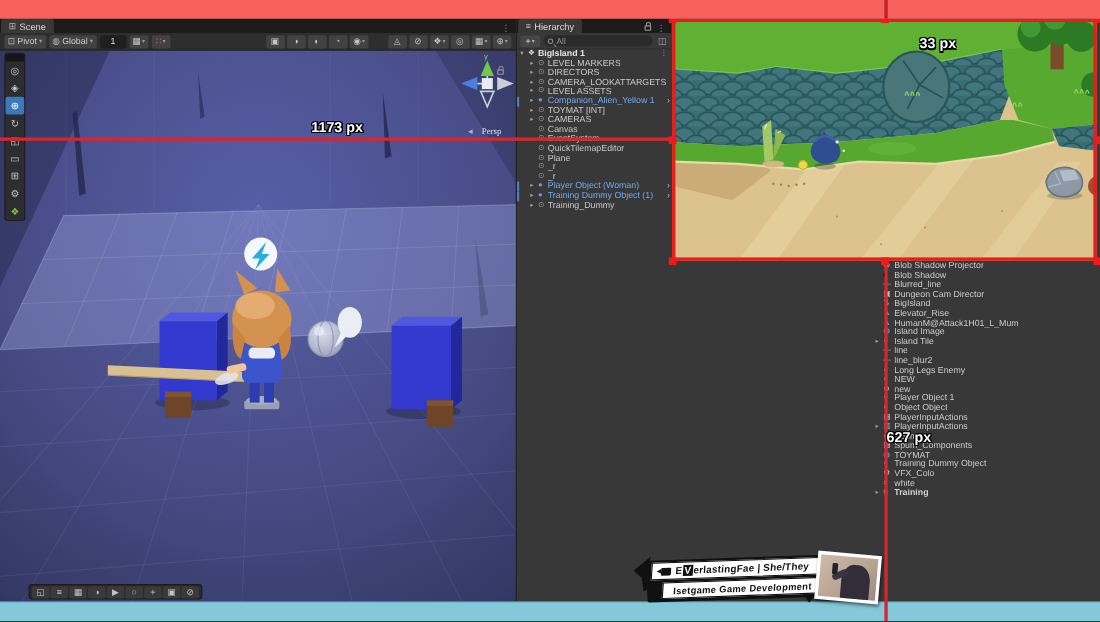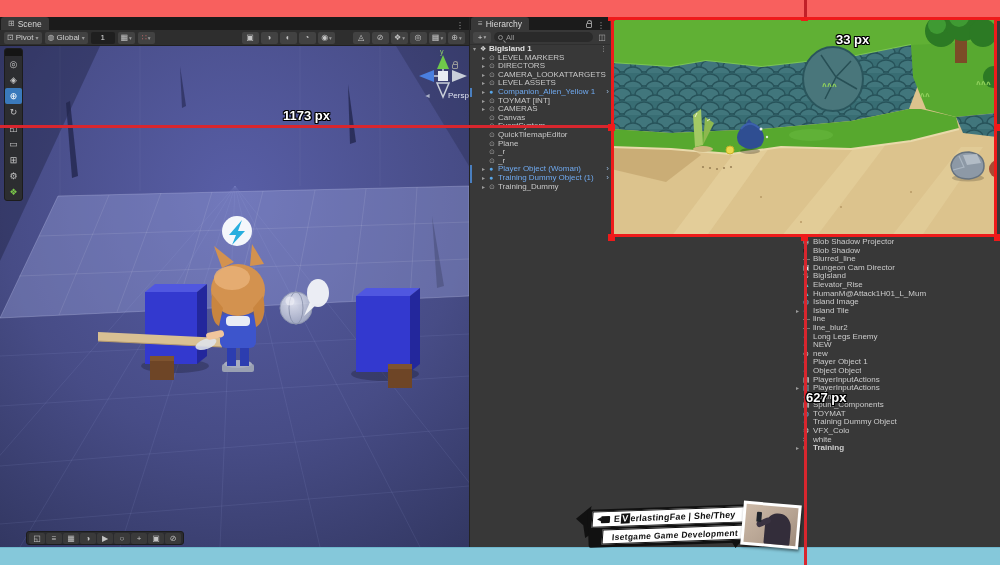--- a/index.html
+++ b/index.html
@@ -48,21 +48,21 @@
   
   .tools-overlay{position:absolute;left:4px;top:31px;width:19px;background:#2c2c2cee;border:1px solid #1c1c1c;
     border-radius:3px;z-index:5;}
   .tools-handle{height:7px;background:#151515;border-radius:2px 2px 0 0;}
   .tool-cell{height:16px;display:flex;align-items:center;justify-content:center;font-size:9px;color:#c3c3c3;}
   .tool-cell.c-sel{background:#3a79bb;color:#fff;border-radius:2px;}
   .tool-cell.c-green{color:#7ac74a;}
 
   
   .gizmo{position:absolute;left:412px;top:28px;z-index:5;}
-  .persp-label{position:absolute;left:424px;top:74px;z-index:5;font-size:8px;color:#dfe3f0;display:flex;gap:17px;align-items:center;}
+  .persp-label{position:absolute;left:424px;top:98px;z-index:5;font-size:8px;color:#dfe3f0;display:flex;gap:7px;align-items:center;font-family:Liberation Serif, serif;}
   .persp-label .arr{color:#aab0c8;font-size:7px;}
   .gizmo-lock{position:absolute;left:452px;top:38px;z-index:5;}
 
   
   .scene-bottom-tools{position:absolute;left:26px;top:514px;height:14px;background:#2a2a2aee;border:1px solid #1c1c1c;
     border-radius:3px;display:flex;align-items:center;padding:0 2px;gap:1px;z-index:5;}
   .sb-btn{width:16px;height:11px;display:inline-flex;align-items:center;justify-content:center;
     background:#3a3a3a;border-radius:2px;font-size:8px;color:#c3c3c3;}
 
   

